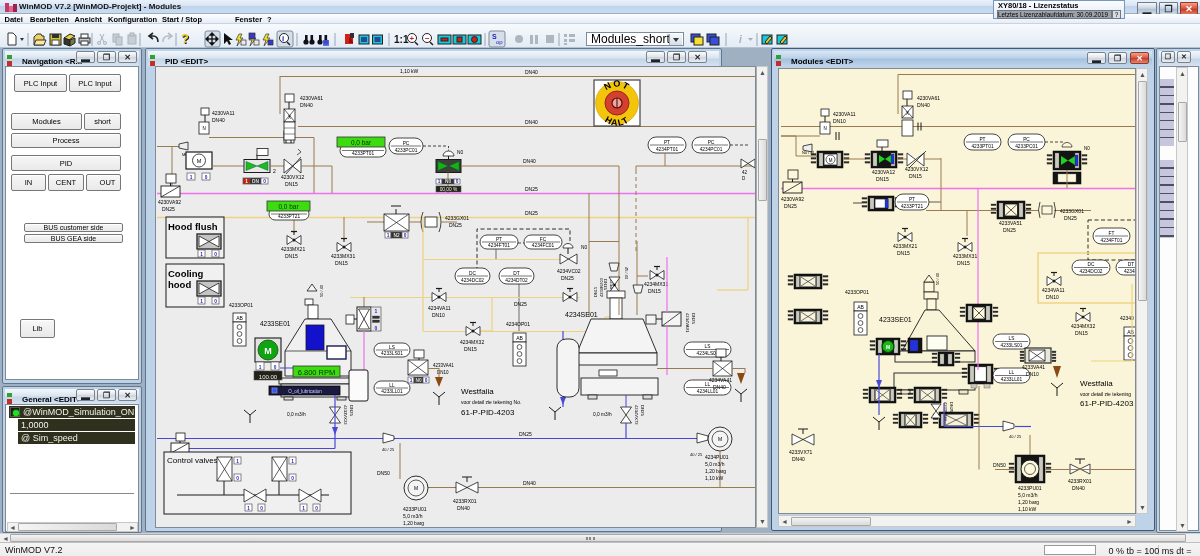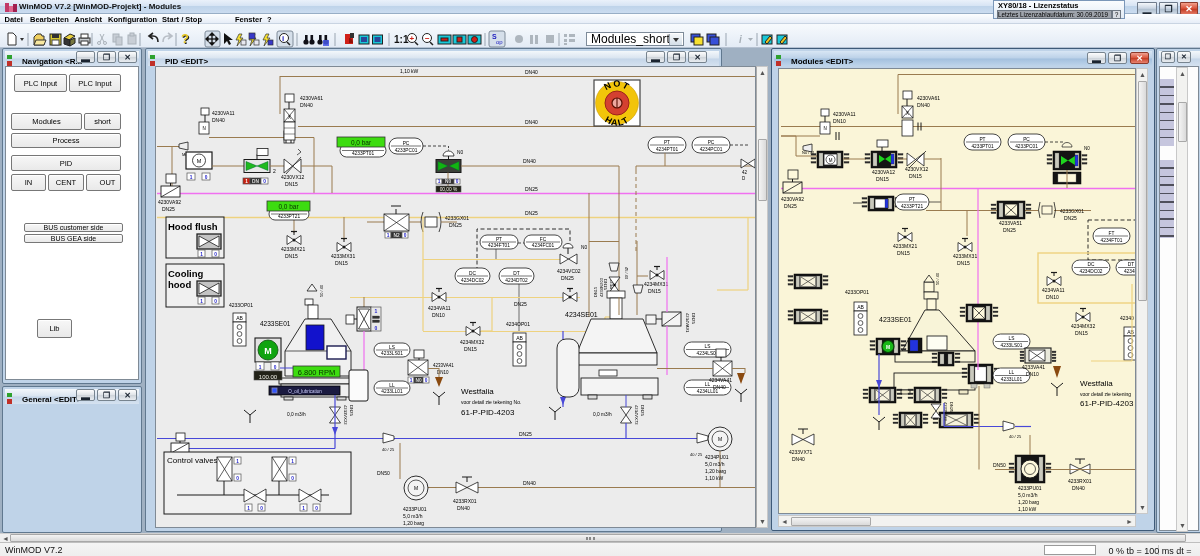--- a/index.html
+++ b/index.html
@@ -277,37 +277,52 @@
       <div class="nbtn" style="left:63px; top:7px; width:52px; height:18px;">PLC Input</div>
       <div class="nbtn" style="left:5px; top:46px; width:71px; height:17px;">Modules</div>
       <div class="nbtn" style="left:78px; top:46px; width:37px; height:17px;">short</div>
       <div class="nbtn" style="left:5px; top:66px; width:110px; height:15px;">Process</div>
       <div class="nbtn" style="left:5px; top:88px; width:110px; height:16px;">PID</div>
       <div class="nbtn" style="left:5px; top:107px; width:35px; height:17px;">IN</div>
       <div class="nbtn" style="left:42px; top:107px; width:36px; height:17px;">CENT</div>
       <div class="nbtn" style="left:80px; top:107px; width:35px; height:17px;padding-left:8px;">OUT</div>
       <div class="nbtn" style="left:18px; top:156px; width:99px; height:9px; font-size:7px;">BUS customer side</div>
       <div class="nbtn" style="left:18px; top:167px; width:99px; height:9px; font-size:7px;">BUS GEA side</div>
-      <div class="nbtn" style="left:14px; top:252px; width:35px; height:19px;margin-left:17px;">Lib</div>
+      <div class="nbtn" style="left:14px; top:252px; width:35px; height:19px;">Lib</div>
     </div>
   </div>
 
   <div class="win" style="left:2px; top:386px; width:140px; height:147px;">
     <div class="wtitle"><div class="wicon"></div>General &lt;EDIT&gt;
       <div class="wbtn" style="right:44px;">
           <div class="capglyph">
             <span style="margin-top:4px;">▬</span>
           </div>
         </div>
       <div class="wbtn" style="right:23px;">
           <div class="capglyph" style="font-size:8px;">❐</div>
         </div>
       <div class="wbtn" style="right:2px;">
           <div class="capglyph" style="font-size:8px;">✕</div>
         </div>
+    </div>
+    <div class="wbody" style="left:2px; top:17px; width:134px; height:128px;">
+      <div class="grow" style="left:3px; top:1px; width:126px; height:12px; padding-left:14px;">@WinMOD_Simulation_ON
+        <div class="abs" style="left:1px; top:1px; width:10px; height:10px; background:#1A1A10; border:1px solid #555;">
+          <div class="abs" style="left:1.5px; top:1.5px; width:6px; height:6px; border-radius:50%; background:#20E020; box-shadow:0 0 2px #20E020;"></div>
+        </div>
+      </div>
+      <div class="grow" style="left:12px; top:14px; width:117px; height:12px;">1,0000</div>
+      <div class="grow" style="left:12px; top:27px; width:117px; height:12px;">@ Sim_speed</div>
+      <div class="abs" style="left:4px; top:88px; width:124px; height:1px; background:#888;"></div>
+      <div class="sbtrack" style="left:1px; top:117px; width:131px; height:10px;">
+        <div class="sbarr" style="left:1px; top:1px;">◄</div>
+        <div class="sbthumb" style="left:10px; top:0px; width:99px; height:8px;"></div>
+        <div class="sbarr" style="right:1px; top:1px;">►</div>
+      </div>
     </div>
   </div>
 
   <div class="win" style="left:145px; top:48px; width:577px; height:484px;">
     <div class="wtitle"><div class="wicon"></div>PID &lt;EDIT&gt;
       <div class="wbtn" style="right:54px;">
           <div class="capglyph">
             <span style="margin-top:4px;">▬</span>
           </div>
         </div>

